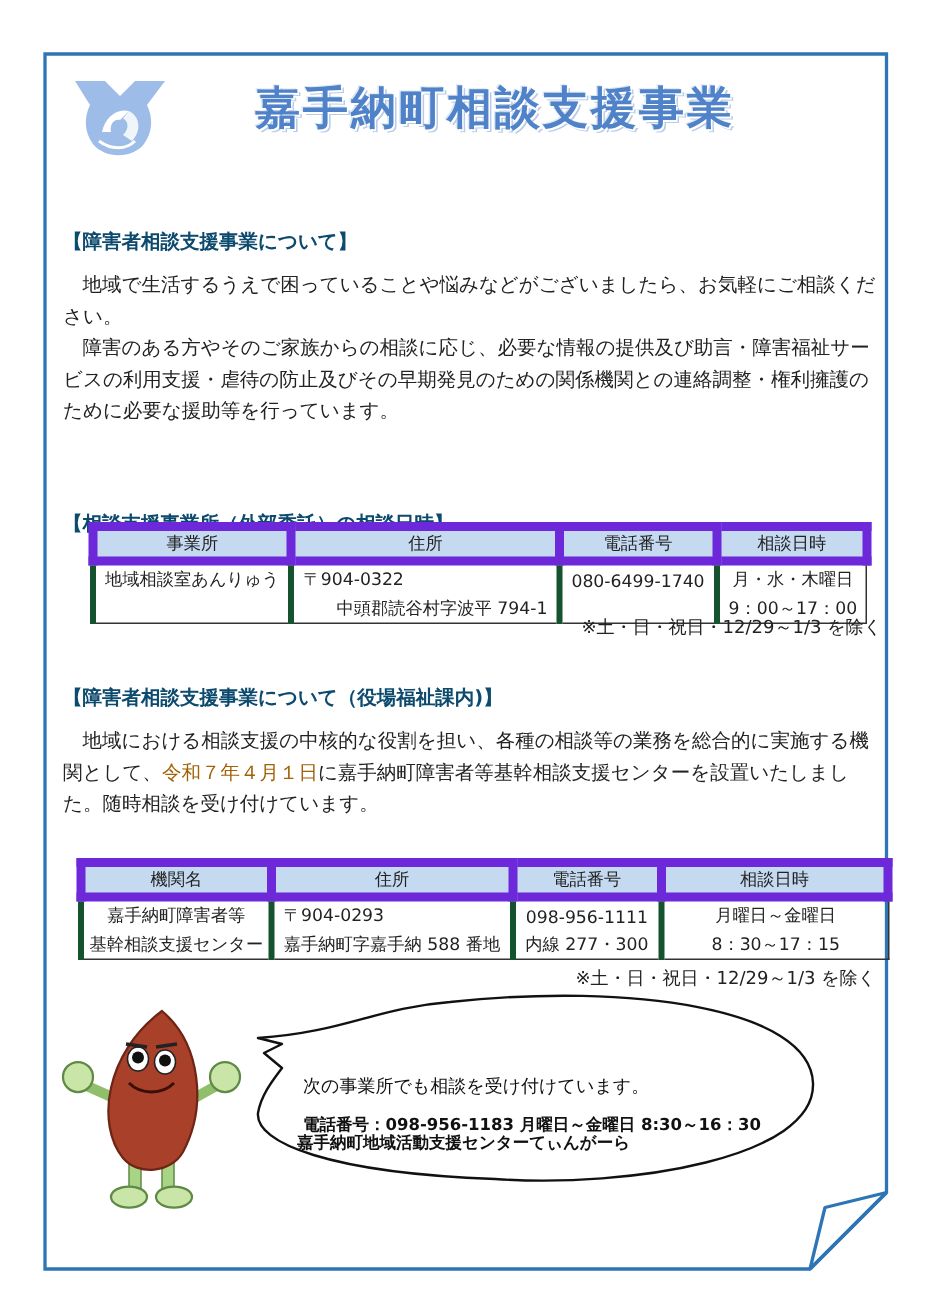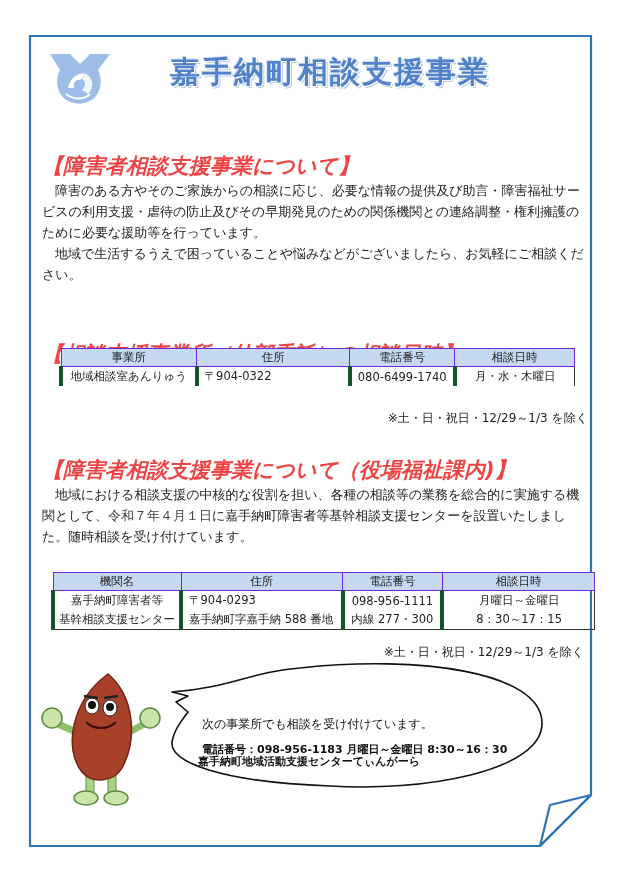--- a/index.html
+++ b/index.html
@@ -4,26 +4,26 @@
 <style>
   html, body { margin:0; padding:0; background:#ffffff; }
   body { width:628px; height:870px; position:relative; overflow:hidden;
          font-family:"DejaVu Sans", "Liberation Sans", sans-serif; color:#1a1a1a; }
   .abs { position:absolute; }
   .frame-svg { position:absolute; left:0; top:0; }
   .logo { position:absolute; left:48px; top:48px; width:64px; height:58px; }
   .title { position:absolute; left:170px; top:52px; font-size:30px; letter-spacing:2px;
            color:#4f82c8; font-weight:bold;
            text-shadow: 1px 1px 0 #ffffff, 2px 2px 0 #b9cbe6, -1px -1px 0 #dbe6f5; }
-  .heading { position:absolute; left:42px; font-size:21px; font-weight:bold; color:#ef4444; white-space:nowrap;font-style:italic; }
+  .heading { position:absolute; left:42px; font-size:13px; font-weight:bold; color:#0c4a6e; white-space:nowrap; }
   .para { position:absolute; left:42px; width:550px; font-size:13px; line-height:21px; color:#222; }
   .para p { margin:0; text-indent:1em; }
-  .red { color:#404040; }
+  .red { color:#a16207; }
   table.info { position:absolute; border-collapse:collapse; font-size:11.5px; color:#222; }
-  table.info th { background:#c5d9f1; font-weight:normal; border:1px solid #6d28d9; height:17px; padding:0; text-align:center;margin-top:23px; }
+  table.info th { background:#c5d9f1; font-weight:normal; border:6px solid #6d28d9; height:17px; padding:0; text-align:center;margin-top:23px; }
   table.info td { border-left:4px solid #14532d; border-right:1px solid #333; padding:0 6px; height:19px; vertical-align:middle; white-space:nowrap; }
   table.info tr.last td { border-bottom:1px solid #333; }
   .c { text-align:center; }
   .note { position:absolute; font-size:12px; color:#222; white-space:nowrap; }
   .bubble-text { position:absolute; font-size:12px; color:#111; white-space:nowrap; }
   .bubble-text.sub { font-size:11px; font-weight:bold; }
 </style>
 </head>
 <body>
 
@@ -37,22 +37,22 @@
   <path d="M2,6 L22,6 L32,16 L42,6 L62,6 L50,22 C54,30 54,40 48,48 C40,58 22,58 14,48 C8,40 8,30 12,22 Z" fill="#9dbde8"></path>
   <path d="M20,40 C22,30 30,24 38,26 L32,32 C28,31 25,35 26,40 Z" fill="#ffffff"></path>
   <path d="M38,26 C46,30 46,40 40,46 L34,42 C38,38 38,33 34,31 Z" fill="#ffffff" opacity="0.85"></path>
   <path d="M18,46 C26,52 36,52 42,46" fill="none" stroke="#ffffff" stroke-width="2"></path>
 </svg>
 
 <div class="title">嘉手納町相談支援事業</div>
 
 <div class="heading" style="top:152px;">【障害者相談支援事業について】</div>
 <div class="para" style="top:180px;">
+  <p>地域で生活するうえで困っていることや悩みなどがございましたら、お気軽にご相談ください。</p>
   <p>障害のある方やそのご家族からの相談に応じ、必要な情報の提供及び助言・障害福祉サービスの利用支援・虐待の防止及びその早期発見のための関係機関との連絡調整・権利擁護のために必要な援助等を行っています。</p>
-  <p>地域で生活するうえで困っていることや悩みなどがございましたら、お気軽にご相談ください。</p>
 </div>
 
 <div class="heading" style="top:340px;">【相談支援事業所（外部委託）の相談日時】</div>
 <table class="info" style="left:59px; top:348px; width:516px;">
   <colgroup>
       <col style="width:136px">
       <col style="width:162px">
       <col style="width:95px">
       <col style="width:123px">
     </colgroup>
@@ -61,20 +61,26 @@
     <th>事業所</th>
     <th>住所</th>
     <th>電話番号</th>
     <th>相談日時</th>
   </tr>
   <tr>
     <td class="c">地域相談室あんりゅう</td>
     <td>〒904-0322</td>
     <td class="c">080-6499-1740</td>
     <td class="c">月・水・木曜日</td>
+  </tr>
+  <tr class="last">
+    <td></td>
+    <td style="padding-left:28px;">中頭郡読谷村字波平 794-1</td>
+    <td></td>
+    <td class="c">9：00～17：00</td>
   </tr>
 </tbody>
   </table>
 <div class="note" style="right:40px; top:410px;">※土・日・祝日・12/29～1/3 を除く</div>
 
 <div class="heading" style="top:456px;">【障害者相談支援事業について（役場福祉課内)】</div>
 <div class="para" style="top:484px;">
   <p><span>地域における相談支援の中核的な役割を担い、各種の相談等の業務を総合的に実施する機関として、</span><span class="red">令和７年４月１日</span><span>に嘉手納町障害者等基幹相談支援センターを設置いたしました。随時相談を受け付けています。</span></p>
 </div>
 

